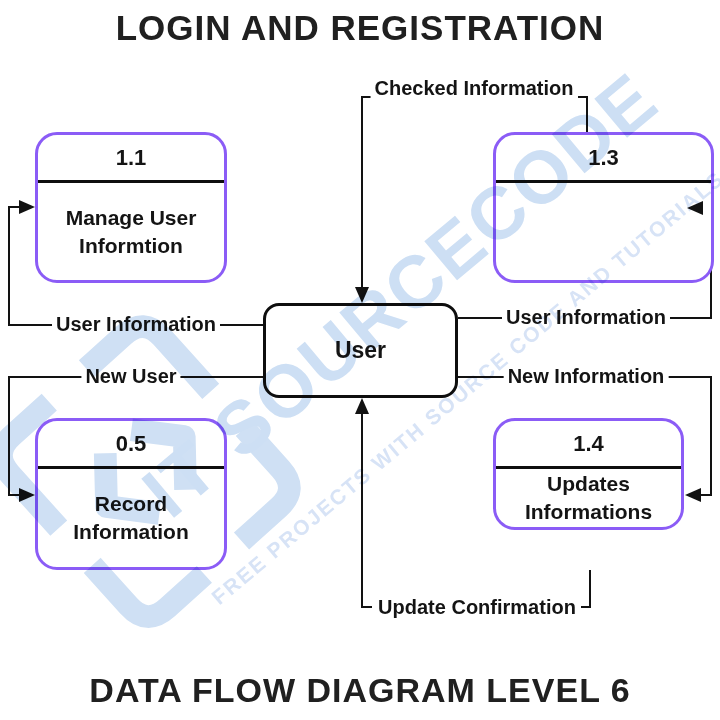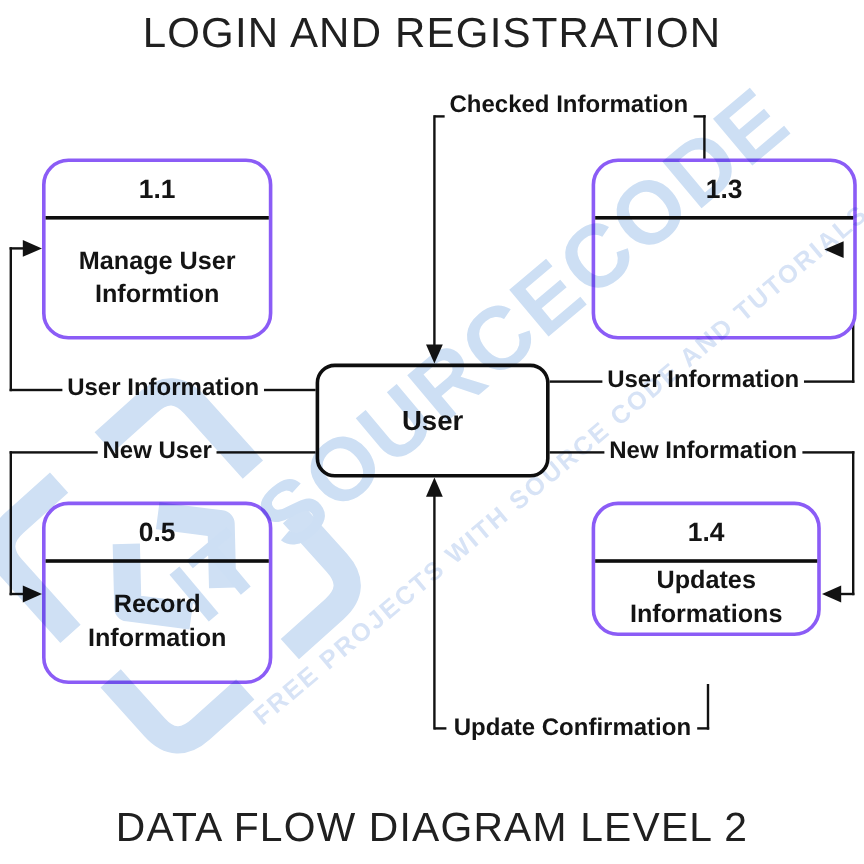--- a/index.html
+++ b/index.html
@@ -3,21 +3,21 @@
 <meta charset="utf-8">
 <style>
   html,body{margin:0;padding:0;background:#ffffff;}
   .canvas{
     position:relative;width:720px;height:720px;background:#ffffff;
     font-family:"Liberation Sans", sans-serif;overflow:hidden;
   }
   
   .title,.caption{
     position:absolute;left:0;width:720px;text-align:center;
-    font-weight:400;color:#202020;letter-spacing:1px;white-space:nowrap;
+    font-weight:700;color:#202020;letter-spacing:1px;white-space:nowrap;
   }
   .title{top:8px;font-size:35px;}
   .caption{top:671px;font-size:34px;}
   
   .ln{position:absolute;background:#121212;z-index:1;}
   .arr{position:absolute;width:0;height:0;z-index:3;}
   .arr-right{border-top:7px solid transparent;border-bottom:7px solid transparent;border-left:16px solid #121212;}
   .arr-left {border-top:7px solid transparent;border-bottom:7px solid transparent;border-right:16px solid #121212;}
   .arr-down {border-left:7px solid transparent;border-right:7px solid transparent;border-top:16px solid #121212;}
   .arr-up   {border-left:7px solid transparent;border-right:7px solid transparent;border-bottom:16px solid #121212;}
@@ -68,21 +68,21 @@
     font-size:21px;font-weight:700;letter-spacing:2px;color:#d7e3f6;white-space:nowrap;
   }
   .wm-logo{position:absolute;left:28px;top:330px;width:250px;height:300px;transform:rotate(-42deg);}
 </style>
 </head>
 <body>
 
 <div class="canvas">
 
   <div class="title">LOGIN AND REGISTRATION</div>
-  <div class="caption">DATA FLOW DIAGRAM LEVEL 2</div>
+  <div class="caption">DATA FLOW DIAGRAM LEVEL 6</div>
 
   <div class="ln" style="left:362px;top:96px;width:10px;height:2px;"></div>
   <div class="ln" style="left:361px;top:96px;width:2px;height:193px;"></div>
   <div class="ln" style="left:578px;top:96px;width:10px;height:2px;"></div>
   <div class="ln" style="left:586px;top:96px;width:2px;height:38px;"></div>
   <div class="arr arr-down" style="left:355px;top:287px;"></div>
 
   <div class="ln" style="left:8px;top:324px;width:255px;height:2px;"></div>
   <div class="ln" style="left:8px;top:206px;width:2px;height:120px;"></div>
   <div class="ln" style="left:8px;top:206px;width:13px;height:2px;"></div>

